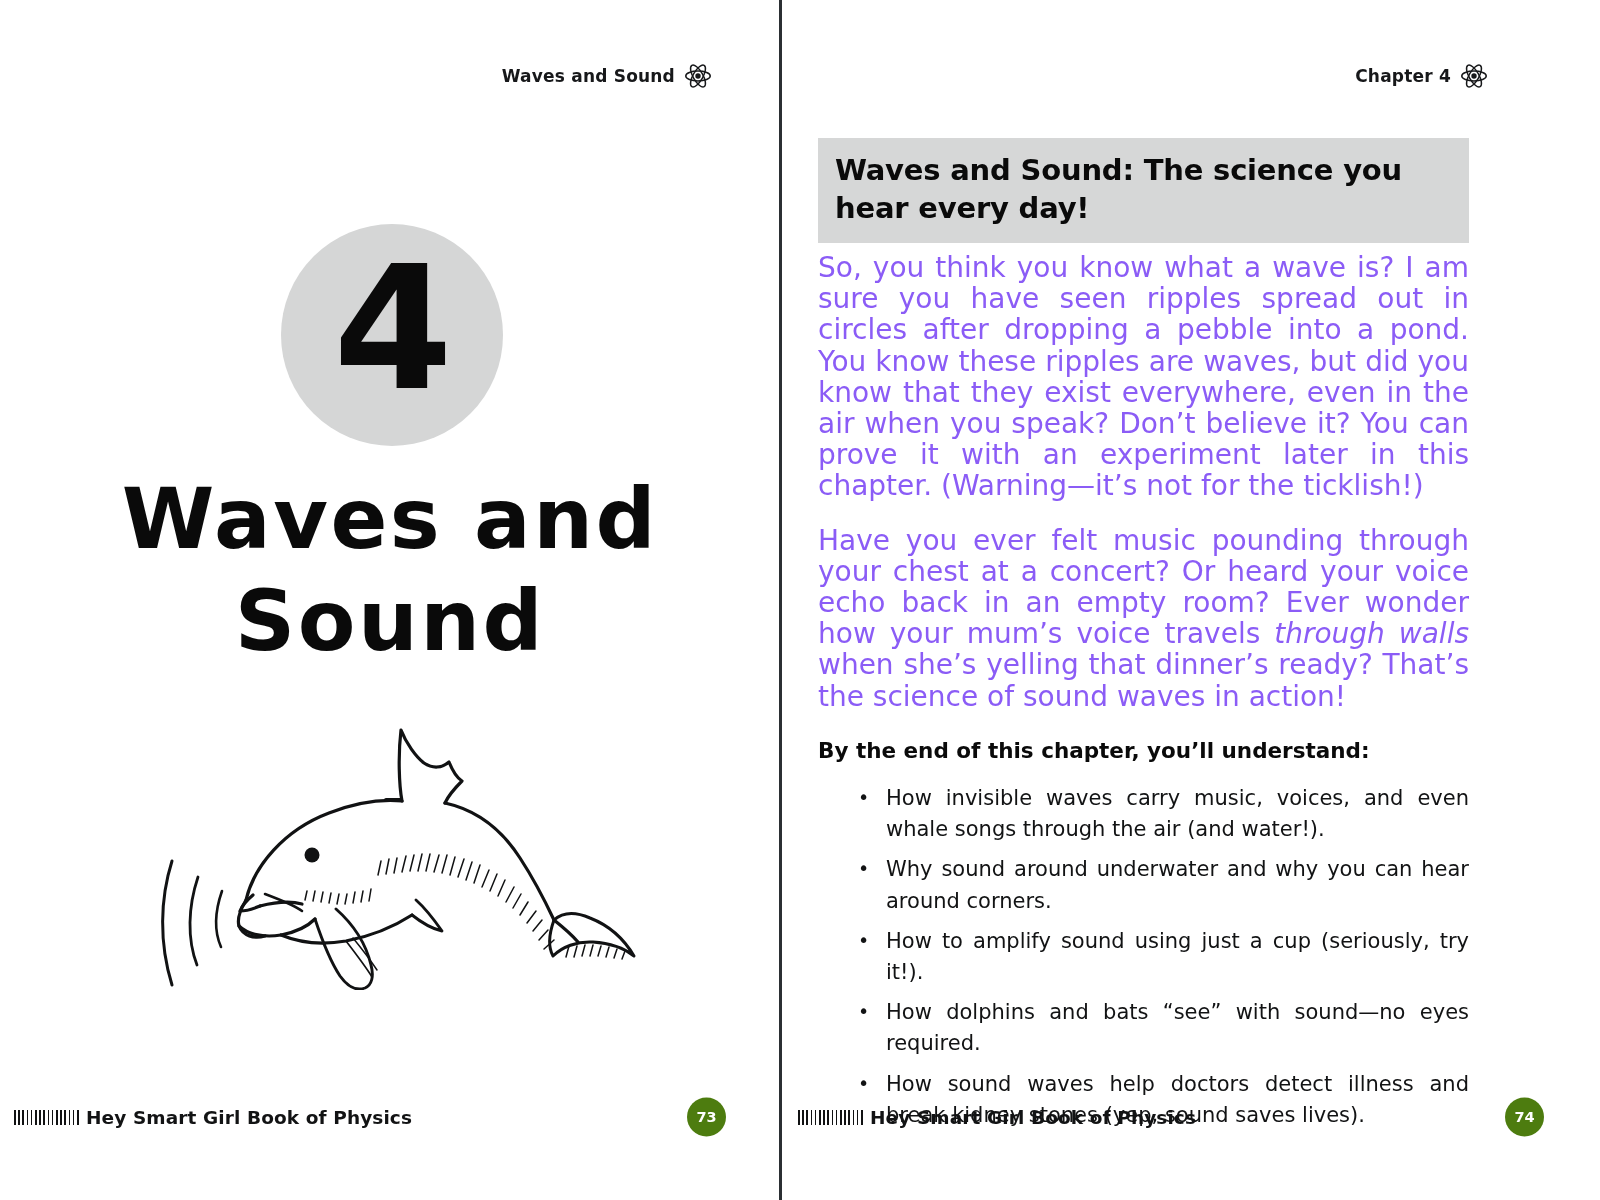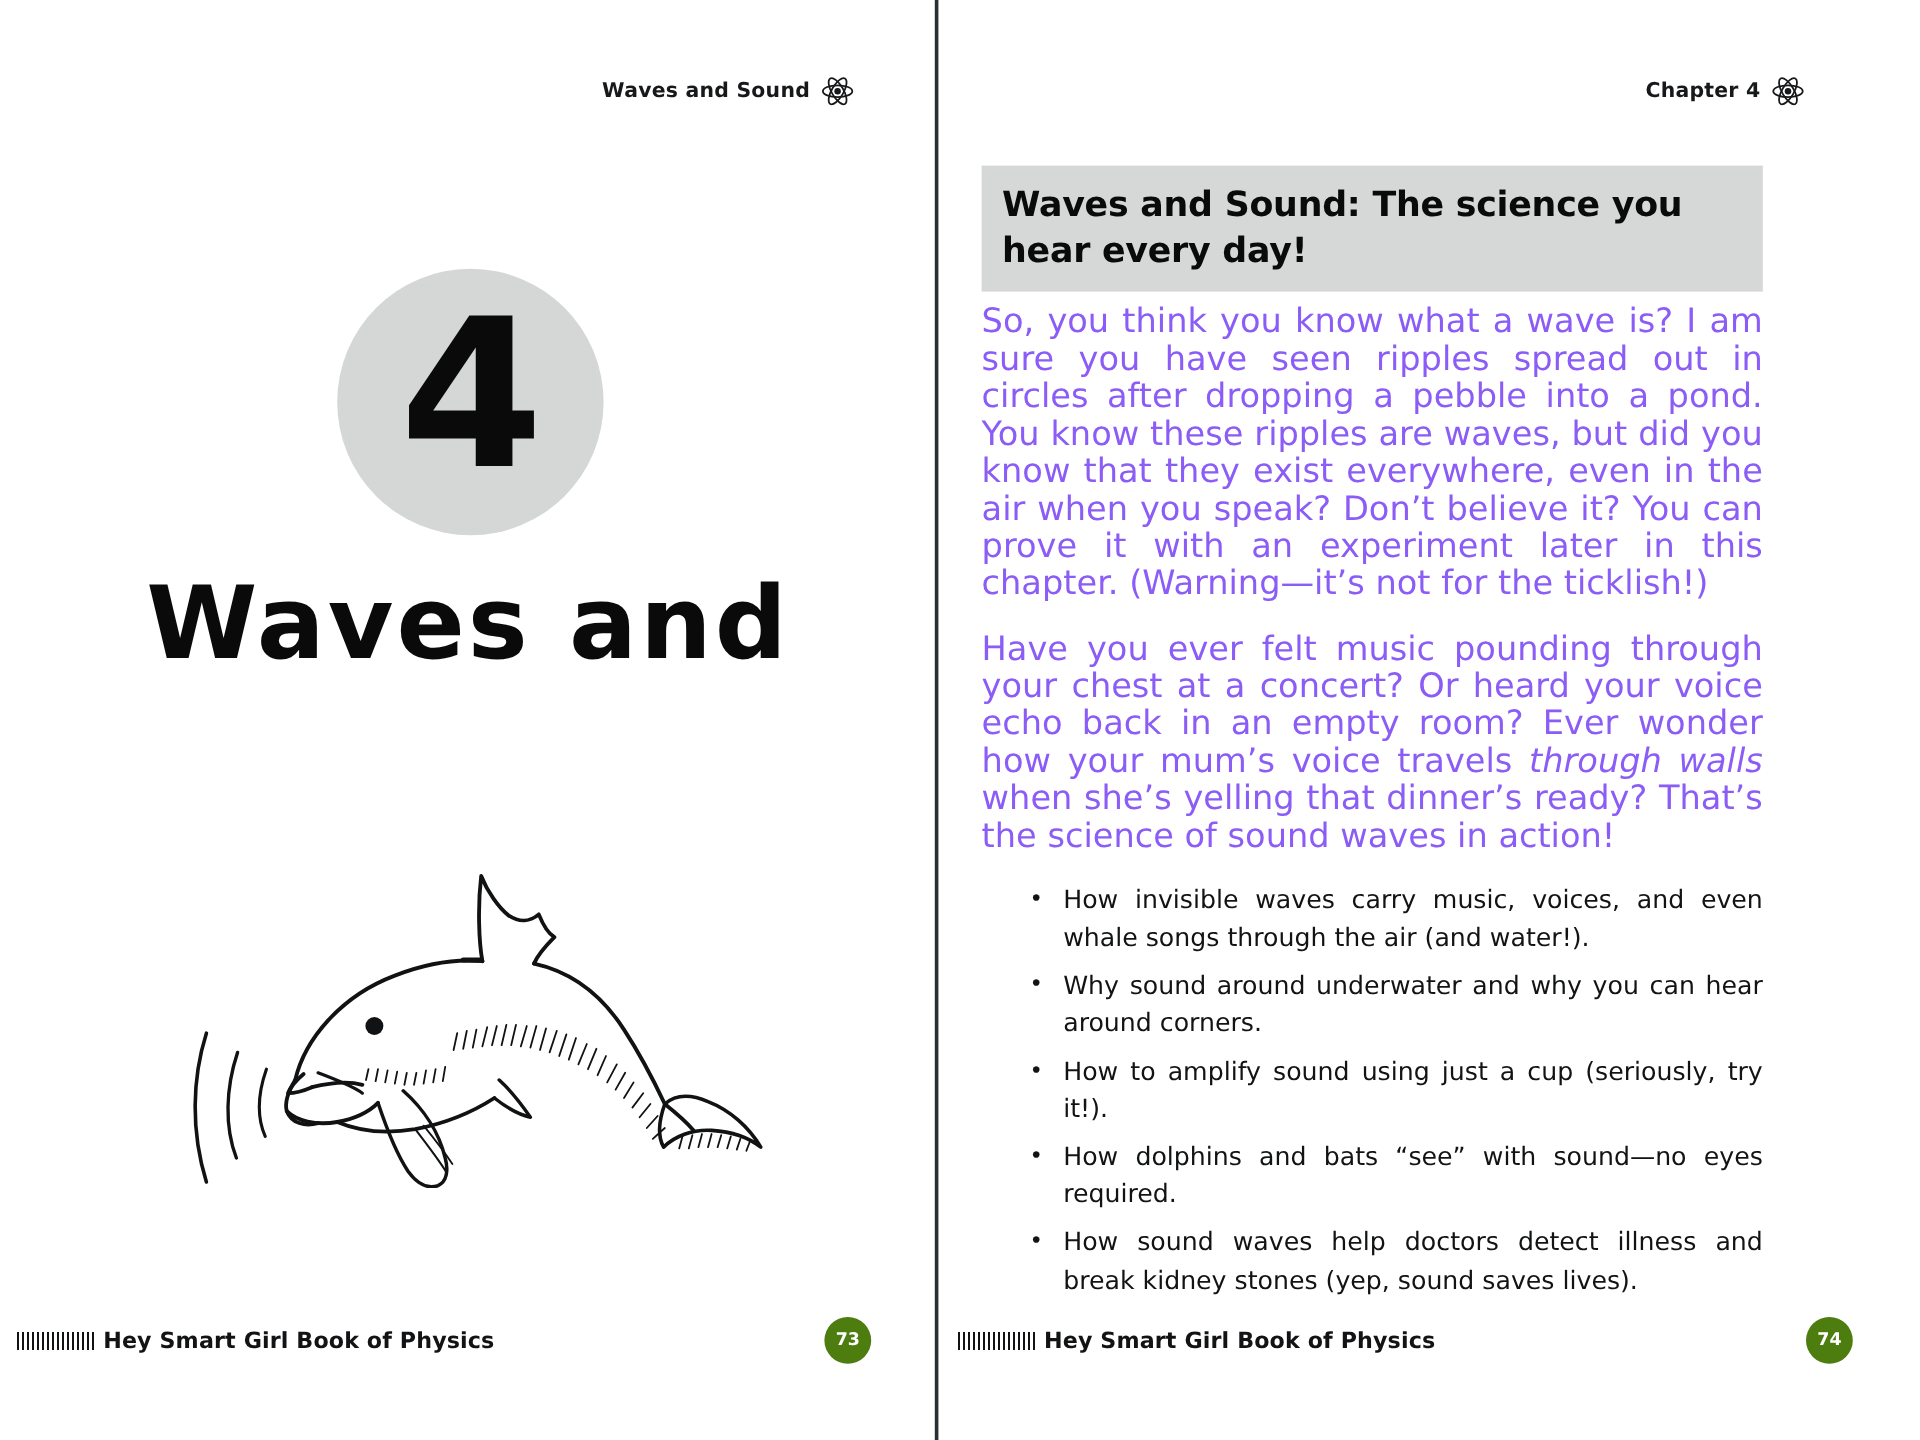--- a/index.html
+++ b/index.html
@@ -48,21 +48,21 @@
     display: flex;
     align-items: center;
     gap: 9px;
     font-size: 17px;
     font-weight: 700;
     letter-spacing: 0.2px;
     color: #17181a;
     white-space: nowrap;
   }
   .runhead-left  { right: 68px; }
-  .runhead-right { right: 96px; justify-content: space-between; }
+  .runhead-right { right: 112px; justify-content: space-between; }
 
   .atom-icon { display: block; }
 
   
   .chapnum-circle {
     position: absolute;
     left: 281px;
     top: 224px;
     width: 222px;
     height: 222px;
@@ -250,20 +250,21 @@
         </svg>
       </span>
     </div>
 
     <div class="chapnum-circle">
       <span class="chapnum">4</span>
     </div>
 
     <div class="chaptitle">
       <div>Waves and</div>
+      <div>Sound</div>
     </div>
 
     <div class="dolphin-wrap">
       <svg viewBox="0 0 500 295" aria-hidden="true">
         <g fill="none" stroke="#111213" stroke-width="3.2" stroke-linecap="round" stroke-linejoin="round">
 
           <path d="M252 106 C249 90 248 60 251 35 C256 48 266 62 274 68 C283 74 292 73 299 67 C303 77 307 83 312 86 C306 92 299 99 295 108"></path>
 
           <path d="M96 205 C104 171 134 135 179 118 C205 108 231 104 252 106"></path>
           <path d="M295 108 C327 115 352 135 370 163 C385 186 396 208 404 225"></path>
@@ -371,20 +372,21 @@
     <div class="banner" style="left:38px">
       <div class="banner-title">Waves and Sound: The science you hear every day!</div>
     </div>
 
     <div class="body-col">
 
       <p class="para">So, you think you know what a wave is? I am sure you have seen ripples spread out in circles after dropping a pebble into a pond. You know these ripples are waves, but did you know that they exist everywhere, even in the air when you speak? Don’t believe it? You can prove it with an experiment later in this chapter. (Warning—it’s not for the ticklish!)</p>
 
       <p class="para"><span>Have you ever felt music pounding through your chest at a concert? Or heard your voice echo back in an empty room? Ever wonder how your mum’s voice travels </span><em>through walls</em><span> when she’s yelling that dinner’s ready? That’s the science of sound waves in action!</span></p>
 
+      <p class="lead-in">By the end of this chapter, you’ll understand:</p>
 
       <ul class="bullets">
         <li class="bullet">How invisible waves carry music, voices, and even whale songs through the air (and water!).</li>
         <li class="bullet">Why sound around underwater and why you can hear around corners.</li>
         <li class="bullet">How to amplify sound using just a cup (seriously, try it!).</li>
         <li class="bullet">How dolphins and bats “see” with sound—no eyes required.</li>
         <li class="bullet">How sound waves help doctors detect illness and break kidney stones (yep, sound saves lives).</li>
       </ul>
     </div>
 

